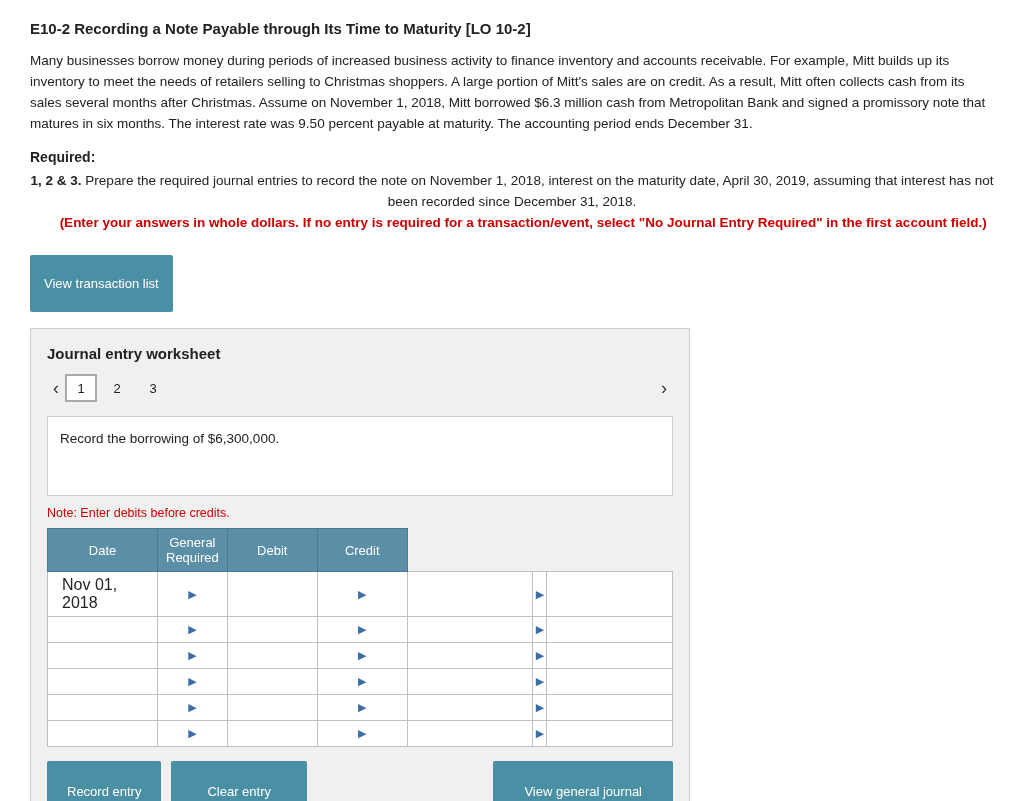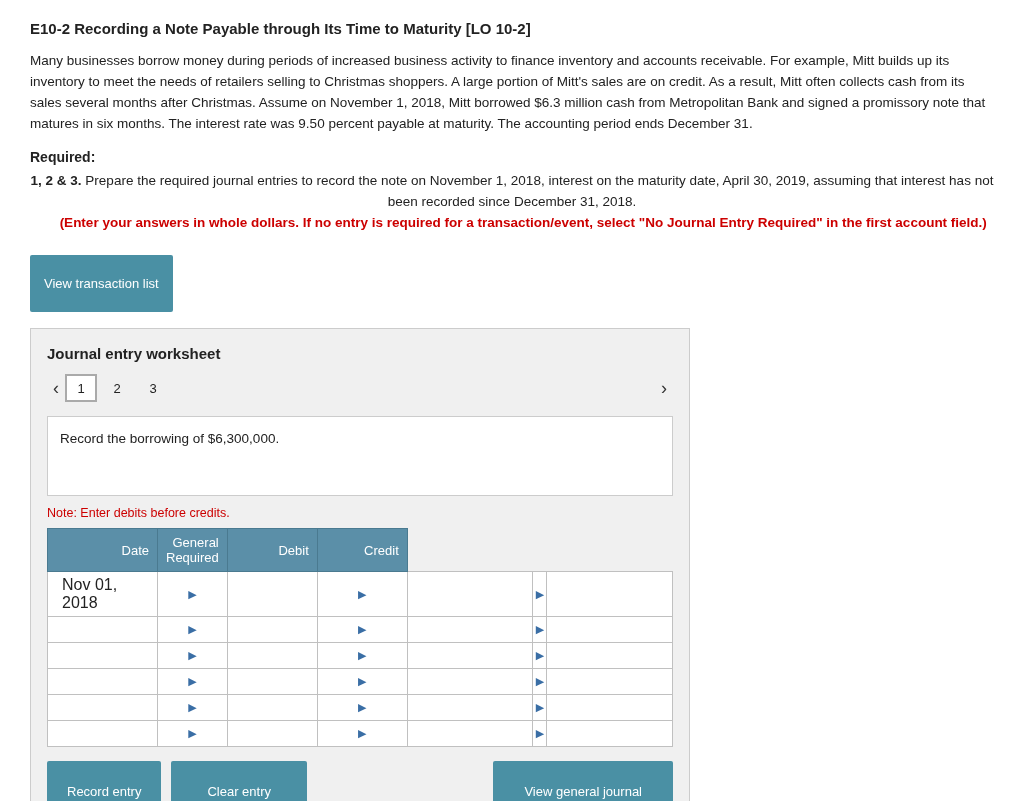--- a/index.html
+++ b/index.html
@@ -133,21 +133,21 @@
       font-size: 13px;
     }
 
     .journal-table thead tr {
       background-color: #5b8fa8;
       color: #fff;
     }
 
     .journal-table thead th {
       padding: 6px 8px;
-      text-align: right;
+      text-align: center;
       font-weight: normal;
       border: 1px solid #4a7a90;
     }
 
     .journal-table thead th.col-date {
       width: 110px;
     }
 
     .journal-table thead th.col-journal {
       width: auto;

